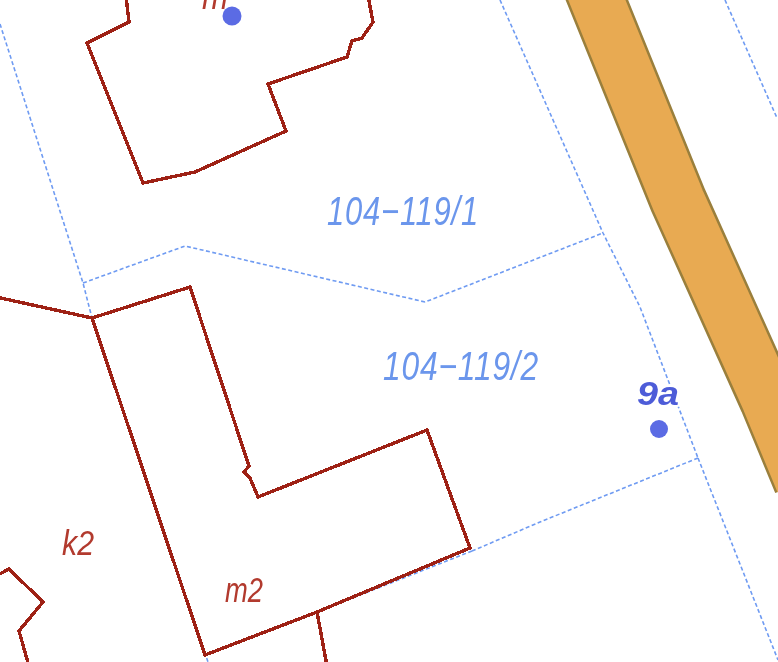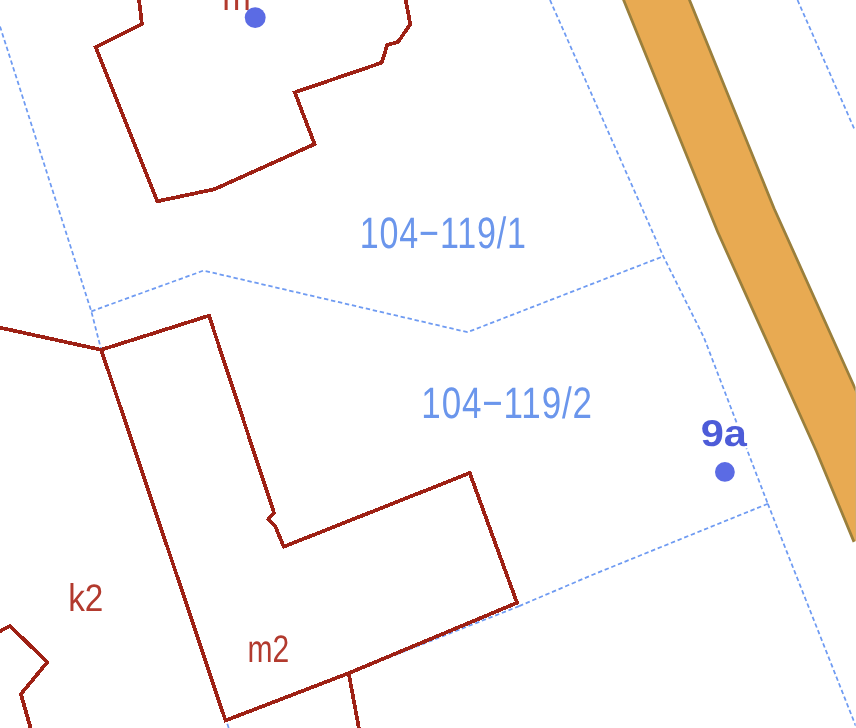--- a/index.html
+++ b/index.html
@@ -2,20 +2,21 @@
 <html style="--background: #ffffff; --road_fill: #E8AA52; --road_border: #9A7F3C; --boundary_blue: #6F9BF2; --building_red: #9E2115; --label_blue: #6B96EC; --label_red: #B23A2E; --house_number_blue: #4D5CD8; --dot_blue: #5B6BE4;"><head>
 <meta charset="utf-8">
 <style>
   html,body{margin:0;padding:0;background:#fff;}
   .map-viewport{
     position:relative;
     width:778px;height:662px;
     overflow:hidden;
     background:var(--background,#fff);
     font-family:"Liberation Sans", sans-serif;
+    font-style:italic;
   }
   svg{display:block;}
   .road-casing{fill:none;stroke:var(--road_border);stroke-width:58;}
   .road-fill{fill:none;stroke:var(--road_fill);stroke-width:53;}
   .boundary{fill:none;stroke:var(--boundary_blue);stroke-width:1.6;stroke-dasharray:4 2.5;}
   .building{fill:none;stroke:var(--building_red);stroke-width:3.4;stroke-linejoin:miter;stroke-linecap:square;shape-rendering:crispEdges;}
   .parcel-label{fill:var(--label_blue);font-size:40px;letter-spacing:1px;}
   .building-label{fill:var(--label_red);font-size:35px;}
   .house-number{fill:var(--house_number_blue);font-size:34px;font-weight:bold;stroke:#ffffff;stroke-width:4.5;paint-order:stroke;stroke-linejoin:round;}
   .address-dot{fill:var(--dot_blue);}

